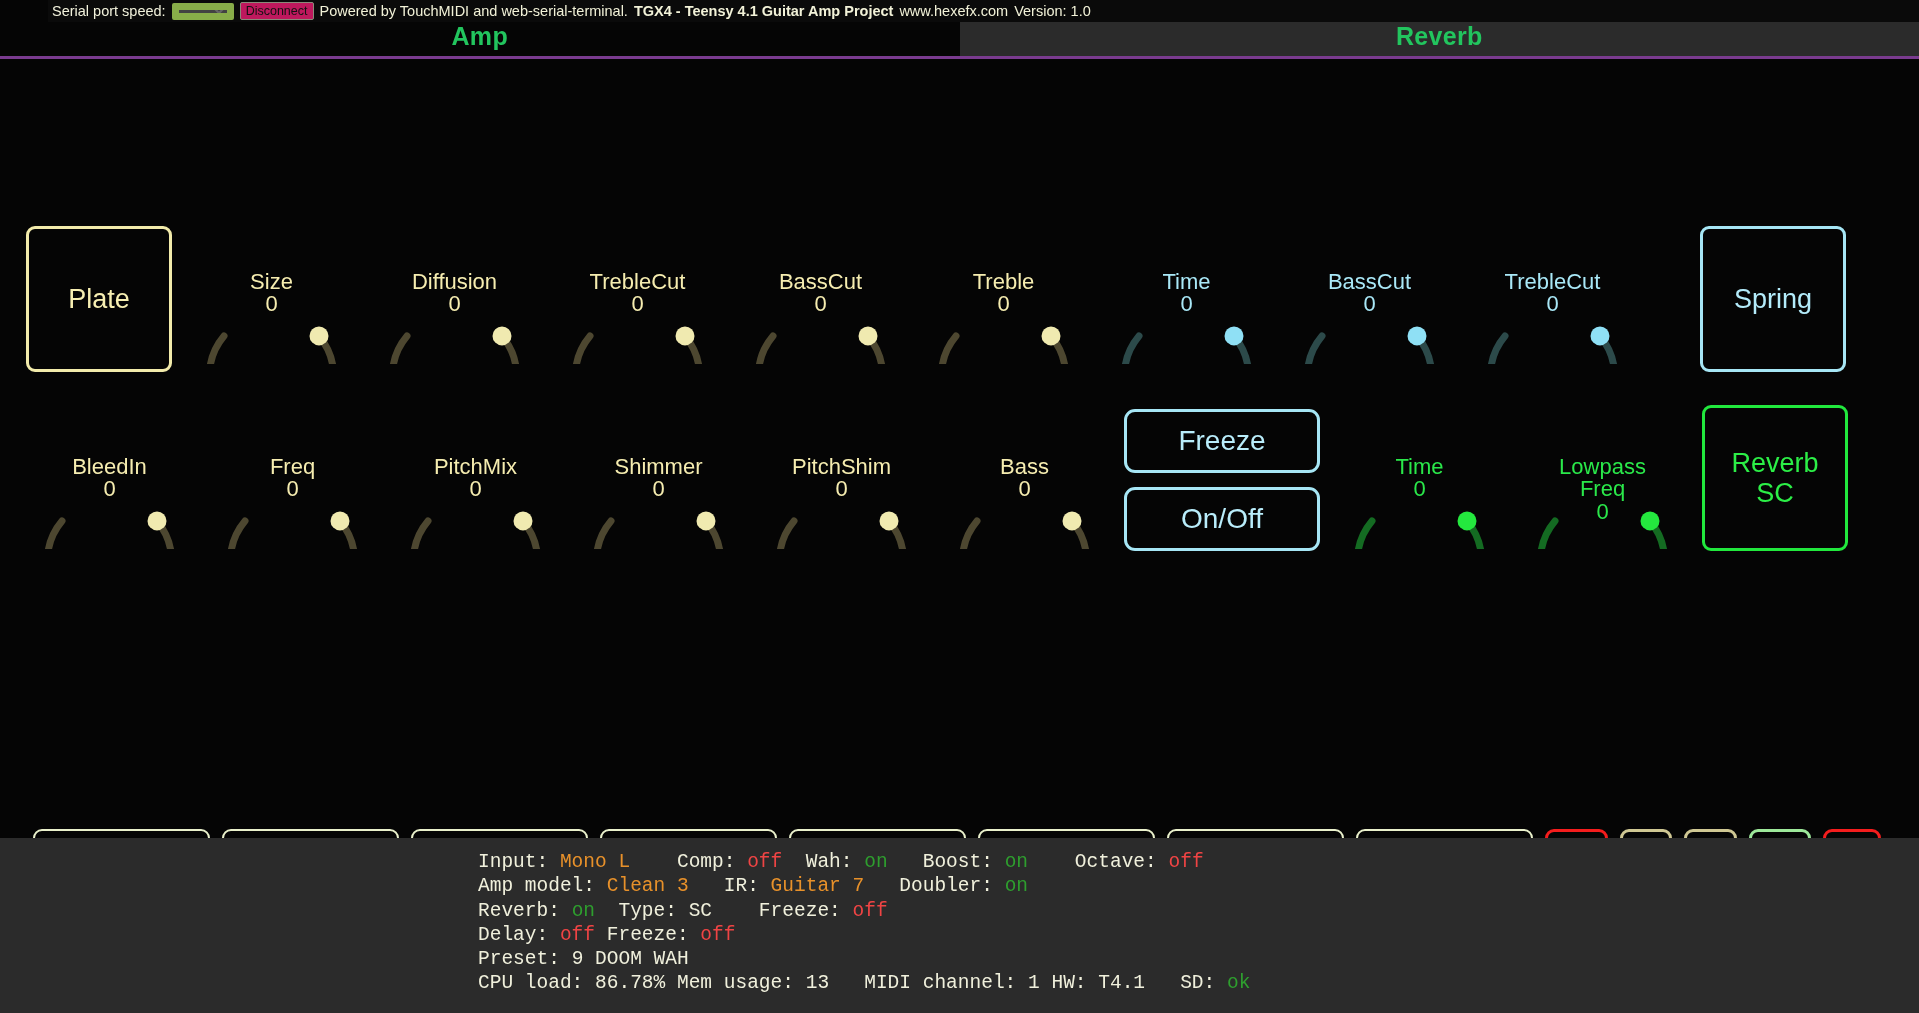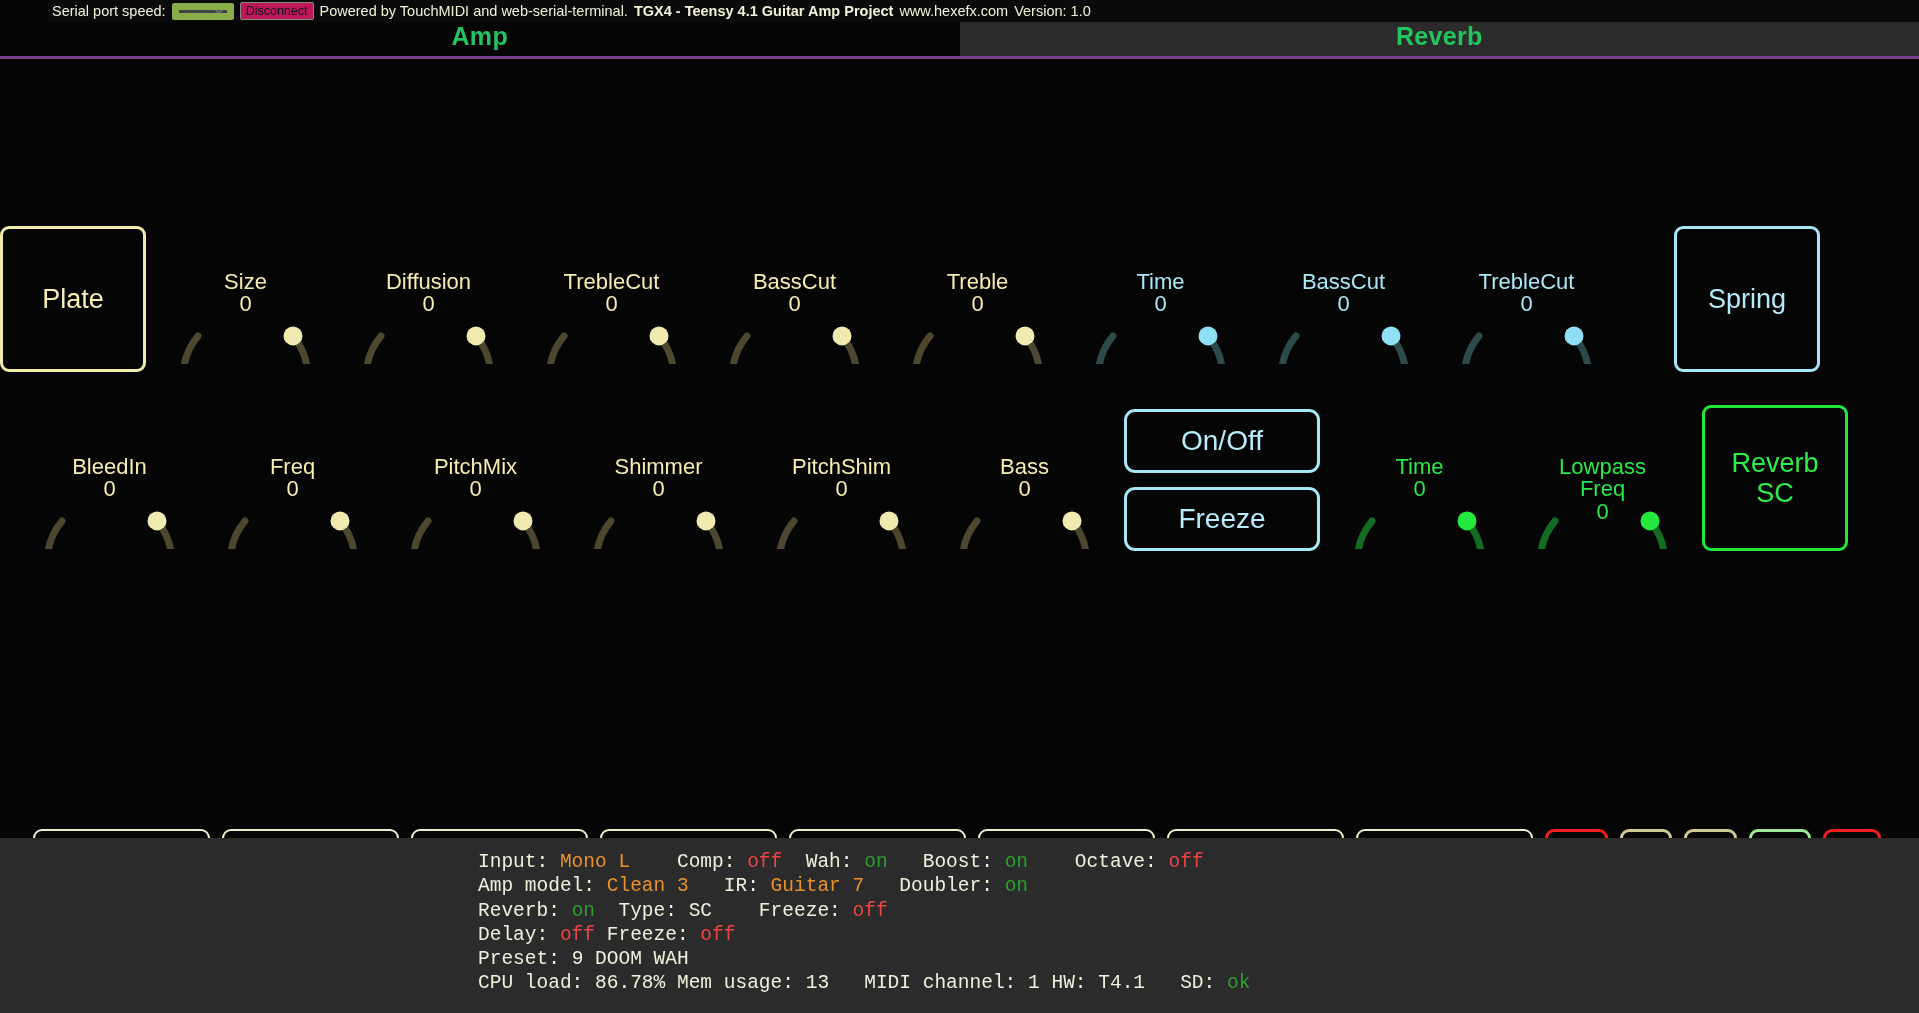--- a/index.html
+++ b/index.html
@@ -49,21 +49,21 @@
     color: #22c55e; font-size: 25px; font-weight: bold;
     cursor: pointer; letter-spacing: .3px;
   }
   .tab.active { background: #2b2b2b; }
 
   
   #panel { position: relative; width: 100%; height: 710px; }
 
   .row { position: absolute; left: 0; width: 100%; display: flex;
          align-items: flex-start; }
-  #row1 { top: 165px; gap: 16px; }
+  #row1 { top: 165px; padding-left: 26px; gap: 16px; }
   #row2 { top: 350px; padding-left: 26px; gap: 16px; }
 
   .knob {
     position: relative; width: 167px; height: 140px;
     flex: 0 0 167px;
   }
   .knob svg { position: absolute; inset: 0; }
   .knob .ktext {
     position: absolute; left: 0; right: 0; top: 47px;
     text-align: center; line-height: 1.02;
@@ -306,24 +306,24 @@
           <path d="M 131.0 111.9 A 62 62 0 1 1 36.0 111.9" fill="none" stroke="#4d4730" stroke-width="7" stroke-linecap="round"></path>
           <circle cx="131.0" cy="111.9" r="9.5" fill="#f0eab0"></circle>
         </svg>
         <div class="ktext">
           <span class="kname">Bass</span>
           <span class="kval">0</span>
         </div>
       </div>
       <div class="stackbtns">
         <div class="pillbtn">
+          <span>Freeze</span>
+        </div>
+        <div class="pillbtn">
           <span>On/Off</span>
-        </div>
-        <div class="pillbtn">
-          <span>Freeze</span>
         </div>
       </div>
       <div class="knob k-green">
         <svg viewBox="0 0 167 140" width="167" height="140">
           <path d="M 131.0 111.9 A 62 62 0 1 1 36.0 111.9" fill="none" stroke="#146b22" stroke-width="7" stroke-linecap="round"></path>
           <circle cx="131.0" cy="111.9" r="9.5" fill="#24e83e"></circle>
         </svg>
         <div class="ktext">
           <span class="kname">Time</span>
           <span class="kval">0</span>

